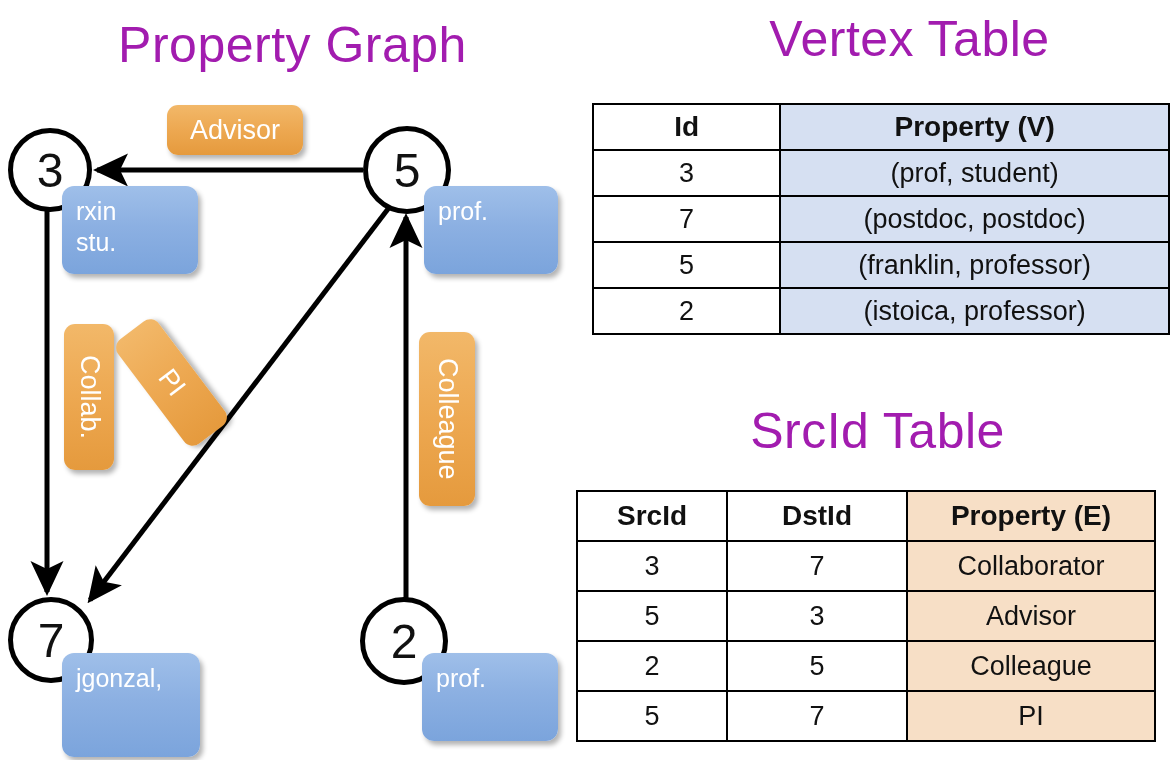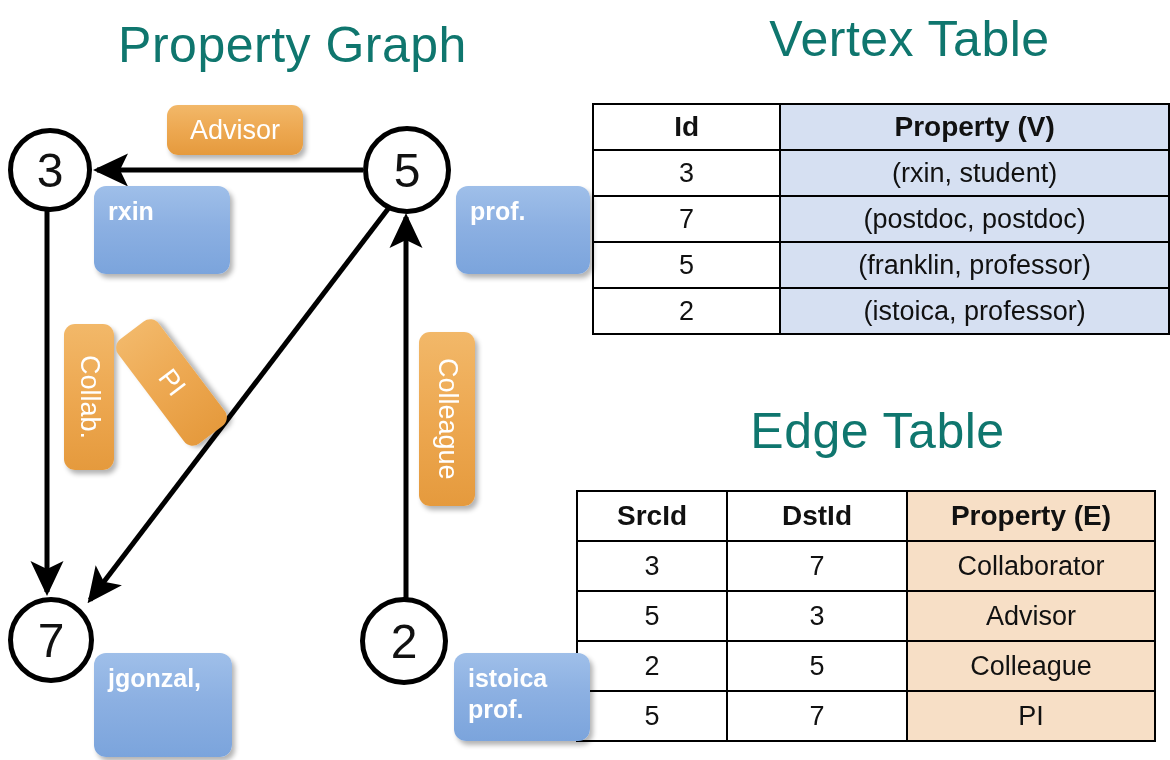--- a/index.html
+++ b/index.html
@@ -16,21 +16,21 @@
     color: #000000;
   }
 
   
   .title {
     position: absolute;
     font-family: "Liberation Sans", sans-serif;
     font-weight: 300;
     font-size: 50px;
     letter-spacing: 0.5px;
-    color: #0f766e;
+    color: #a21caf;
     white-space: nowrap;
     text-align: center;
   }
   #title-property-graph { left: 0px;   top: 16px;  width: 585px; }
   #title-vertex-table   { left: 617px; top: 10px;  width: 585px; }
   #title-edge-table     { left: 585px; top: 402px; width: 585px; }
 
   
   #graph-panel {
     position: absolute;
@@ -60,27 +60,26 @@
     z-index: 5;
   }
 
   .prop-box {
     position: absolute;
     border-radius: 12px;
     background: linear-gradient(to bottom, #9fbfe9 0%, #8cb0e2 45%, #7ba4dc 100%);
     box-shadow: 3px 4px 5px rgba(0,0,0,0.30);
     color: #ffffff;
     font-size: 25px;
-    font-weight: 700;
+    font-weight: 400;
     line-height: 1.24;
     padding: 10px 0 0 14px;
     box-sizing: border-box;
     z-index: 6;
     font-family: "Liberation Sans", sans-serif;
-    margin-left: 32px;
   }
 
   .edge-label {
     position: absolute;
     border-radius: 11px;
     background: linear-gradient(to bottom, #f2b869 0%, #eda851 50%, #e59a3d 100%);
     box-shadow: 3px 4px 5px rgba(0,0,0,0.30);
     color: #ffffff;
     font-size: 27px;
     font-weight: 300;
@@ -134,21 +133,21 @@
   #edge-table .col-src  { width: 148px; }
   #edge-table .col-dst  { width: 178px; }
   #edge-table .col-prop { width: 246px; }
   #edge-table td, #edge-table th { height: 48px; }
 </style>
 </head>
 <body>
 
 <div class="title" id="title-property-graph">Property Graph</div>
 <div class="title" id="title-vertex-table">Vertex Table</div>
-<div class="title" id="title-edge-table">Edge Table</div>
+<div class="title" id="title-edge-table">SrcId Table</div>
 
 <div id="graph-panel">
 
   <svg id="graph-edges" viewBox="0 0 585 760">
     <defs>
       <marker id="arrowhead" markerWidth="7" markerHeight="7" refX="6.2" refY="3.5" orient="auto" markerUnits="strokeWidth">
         <path d="M0,0.2 L7,3.5 L0,6.8 L1.6,3.5 Z" fill="#000"></path>
       </marker>
     </defs>
 
@@ -169,29 +168,29 @@
   </div>
   <div class="vertex-circle" style="left:8px; top:597px; width:86px; height:86px;">
     <span>7</span>
   </div>
   <div class="vertex-circle" style="left:360px; top:597px; width:88px; height:88px;">
     <span>2</span>
   </div>
 
   <div class="prop-box" style="left:62px; top:186px; width:136px; height:88px;">
     <div>rxin</div>
+    <div>stu.</div>
   </div>
   <div class="prop-box" style="left:424px; top:186px; width:134px; height:88px;">
     <div>prof.</div>
   </div>
   <div class="prop-box" style="left:62px; top:653px; width:138px; height:104px;">
     <div>jgonzal,</div>
   </div>
   <div class="prop-box" style="left:422px; top:653px; width:136px; height:88px;">
-    <div>istoica</div>
     <div>prof.</div>
   </div>
 
   <div class="edge-label" style="left:167px; top:105px; width:136px; height:50px;">
     <span>Advisor</span>
   </div>
 
   <div class="edge-label vertical down" style="left:64px; top:324px; width:50px; height:146px;">
     <span>Collab.</span>
   </div>
@@ -208,21 +207,21 @@
 <table class="data-table" id="vertex-table">
   <thead>
     <tr>
       <th class="col-id">Id</th>
       <th class="col-prop cell-prop-v">Property (V)</th>
     </tr>
   </thead>
   <tbody>
     <tr>
       <td class="col-id">3</td>
-      <td class="col-prop cell-prop-v">(rxin, student)</td>
+      <td class="col-prop cell-prop-v">(prof, student)</td>
     </tr>
     <tr>
       <td class="col-id">7</td>
       <td class="col-prop cell-prop-v">(postdoc, postdoc)</td>
     </tr>
     <tr>
       <td class="col-id">5</td>
       <td class="col-prop cell-prop-v">(franklin, professor)</td>
     </tr>
     <tr>

